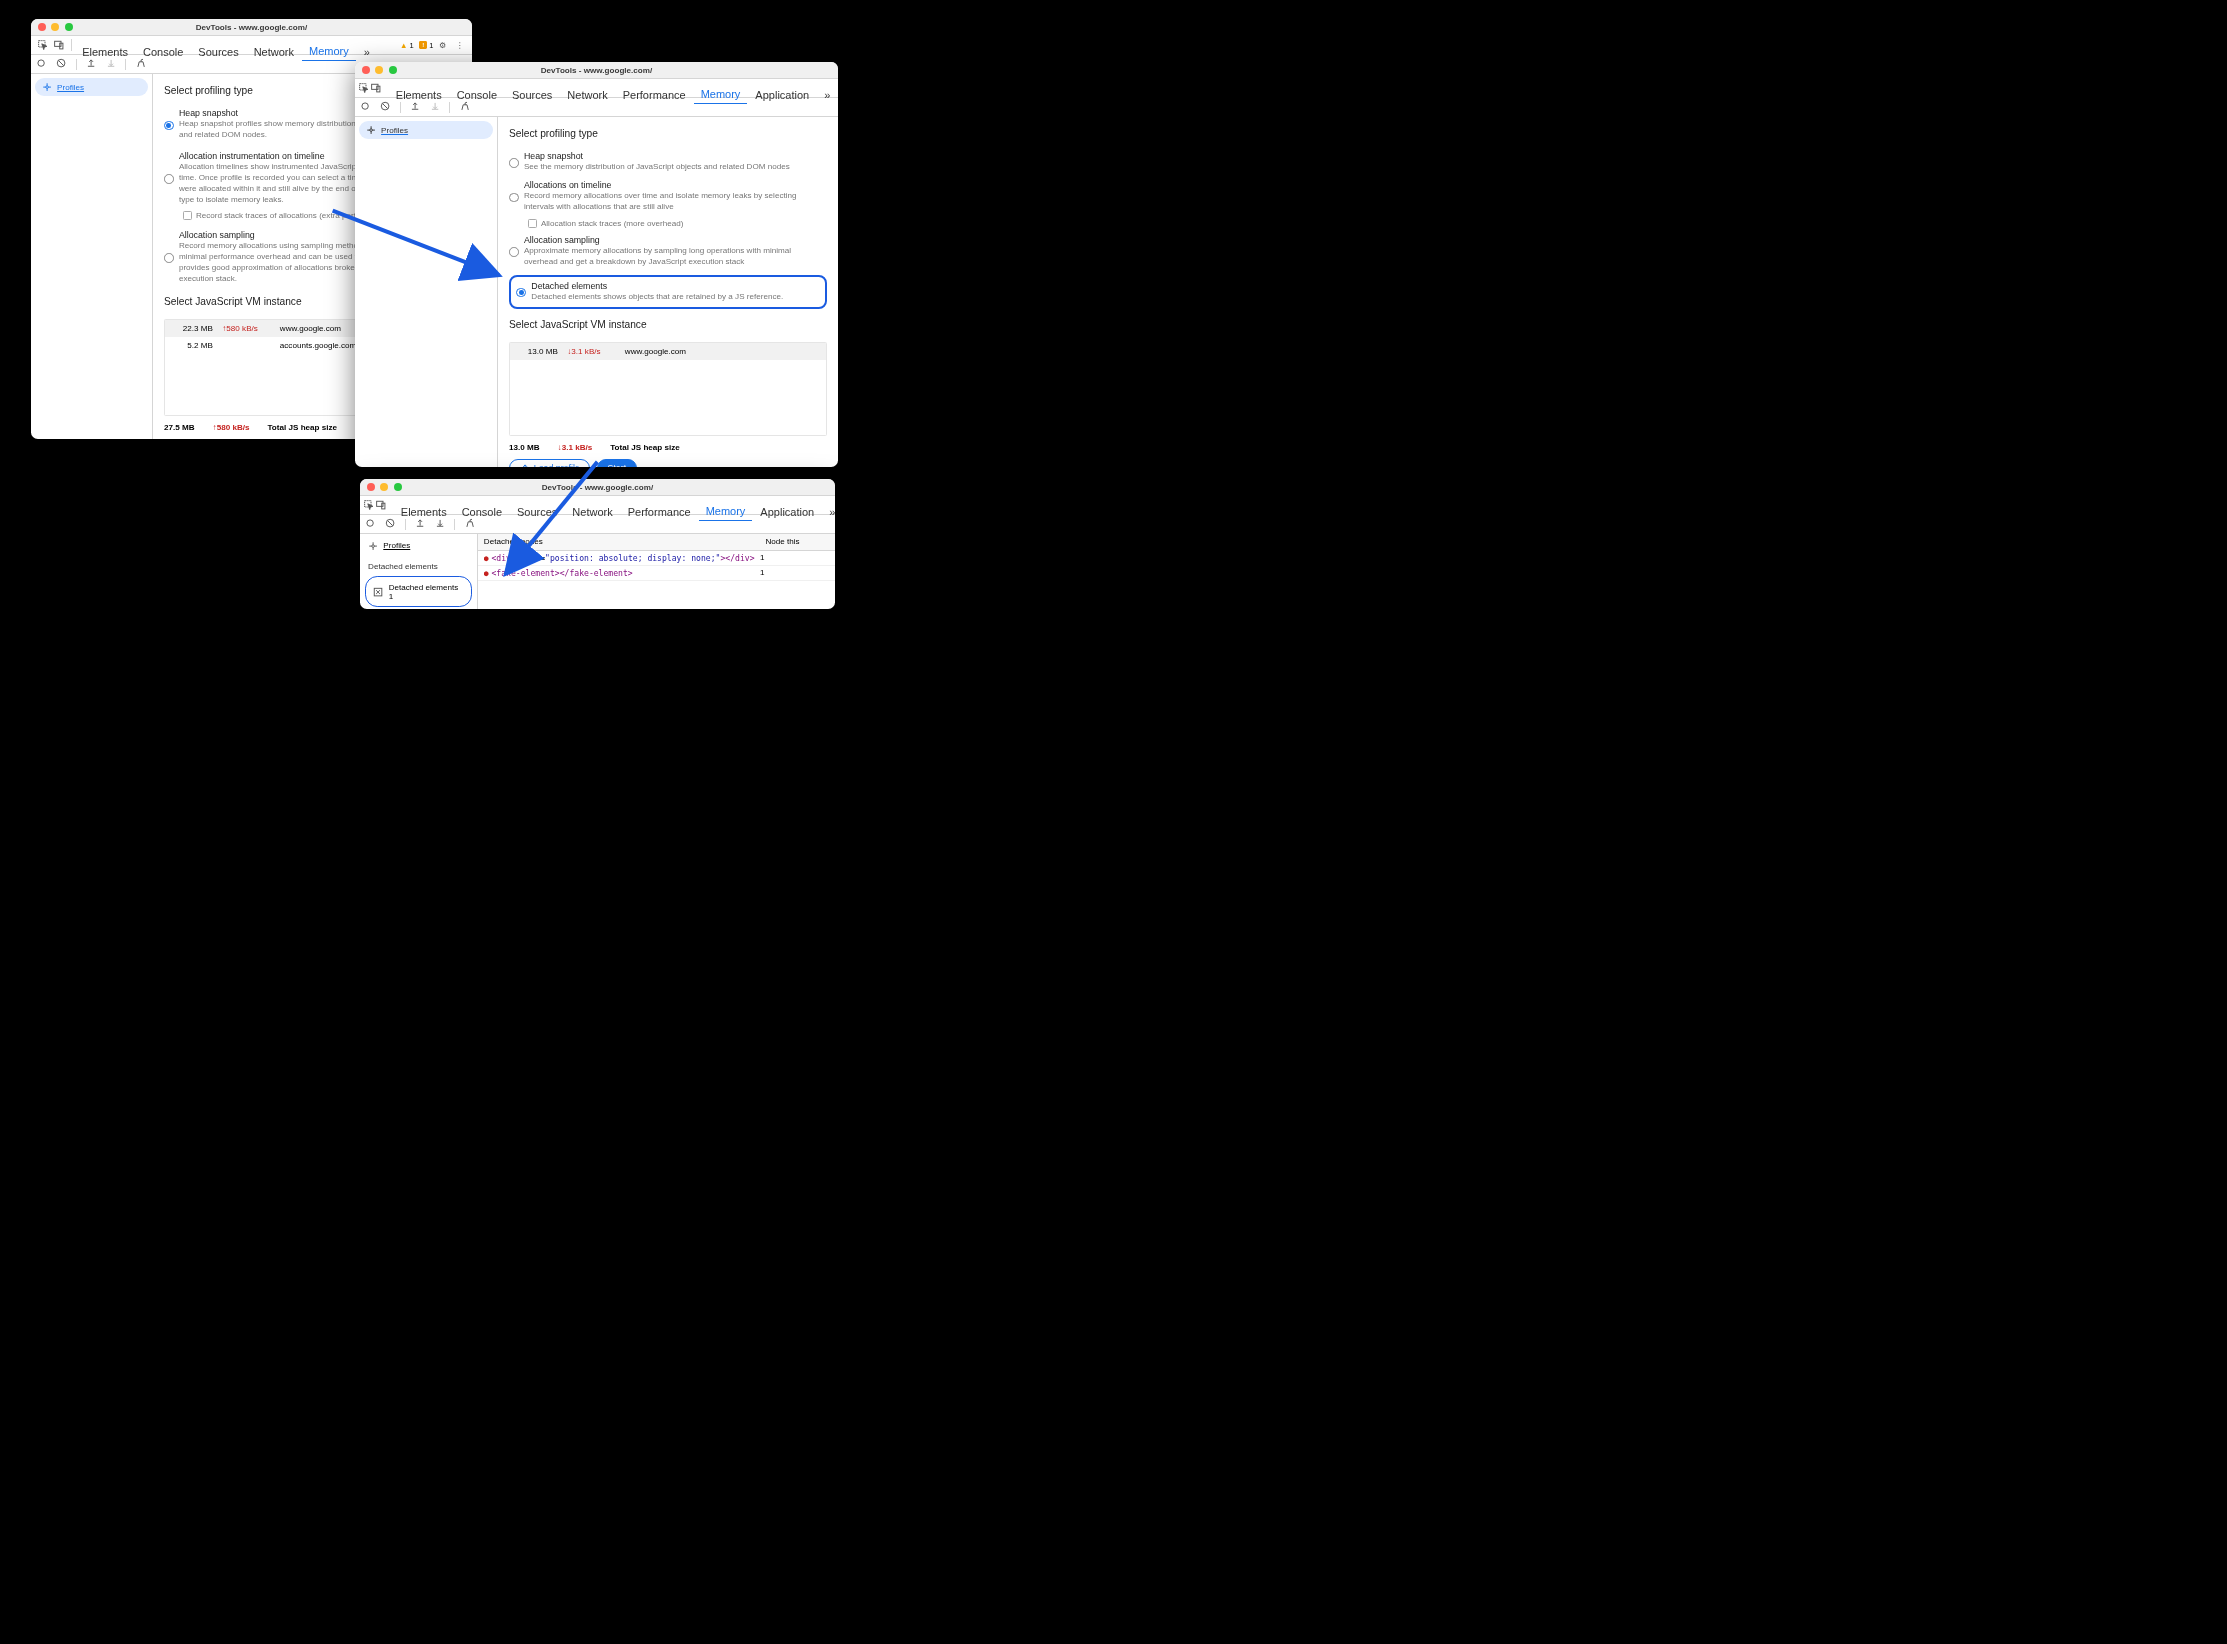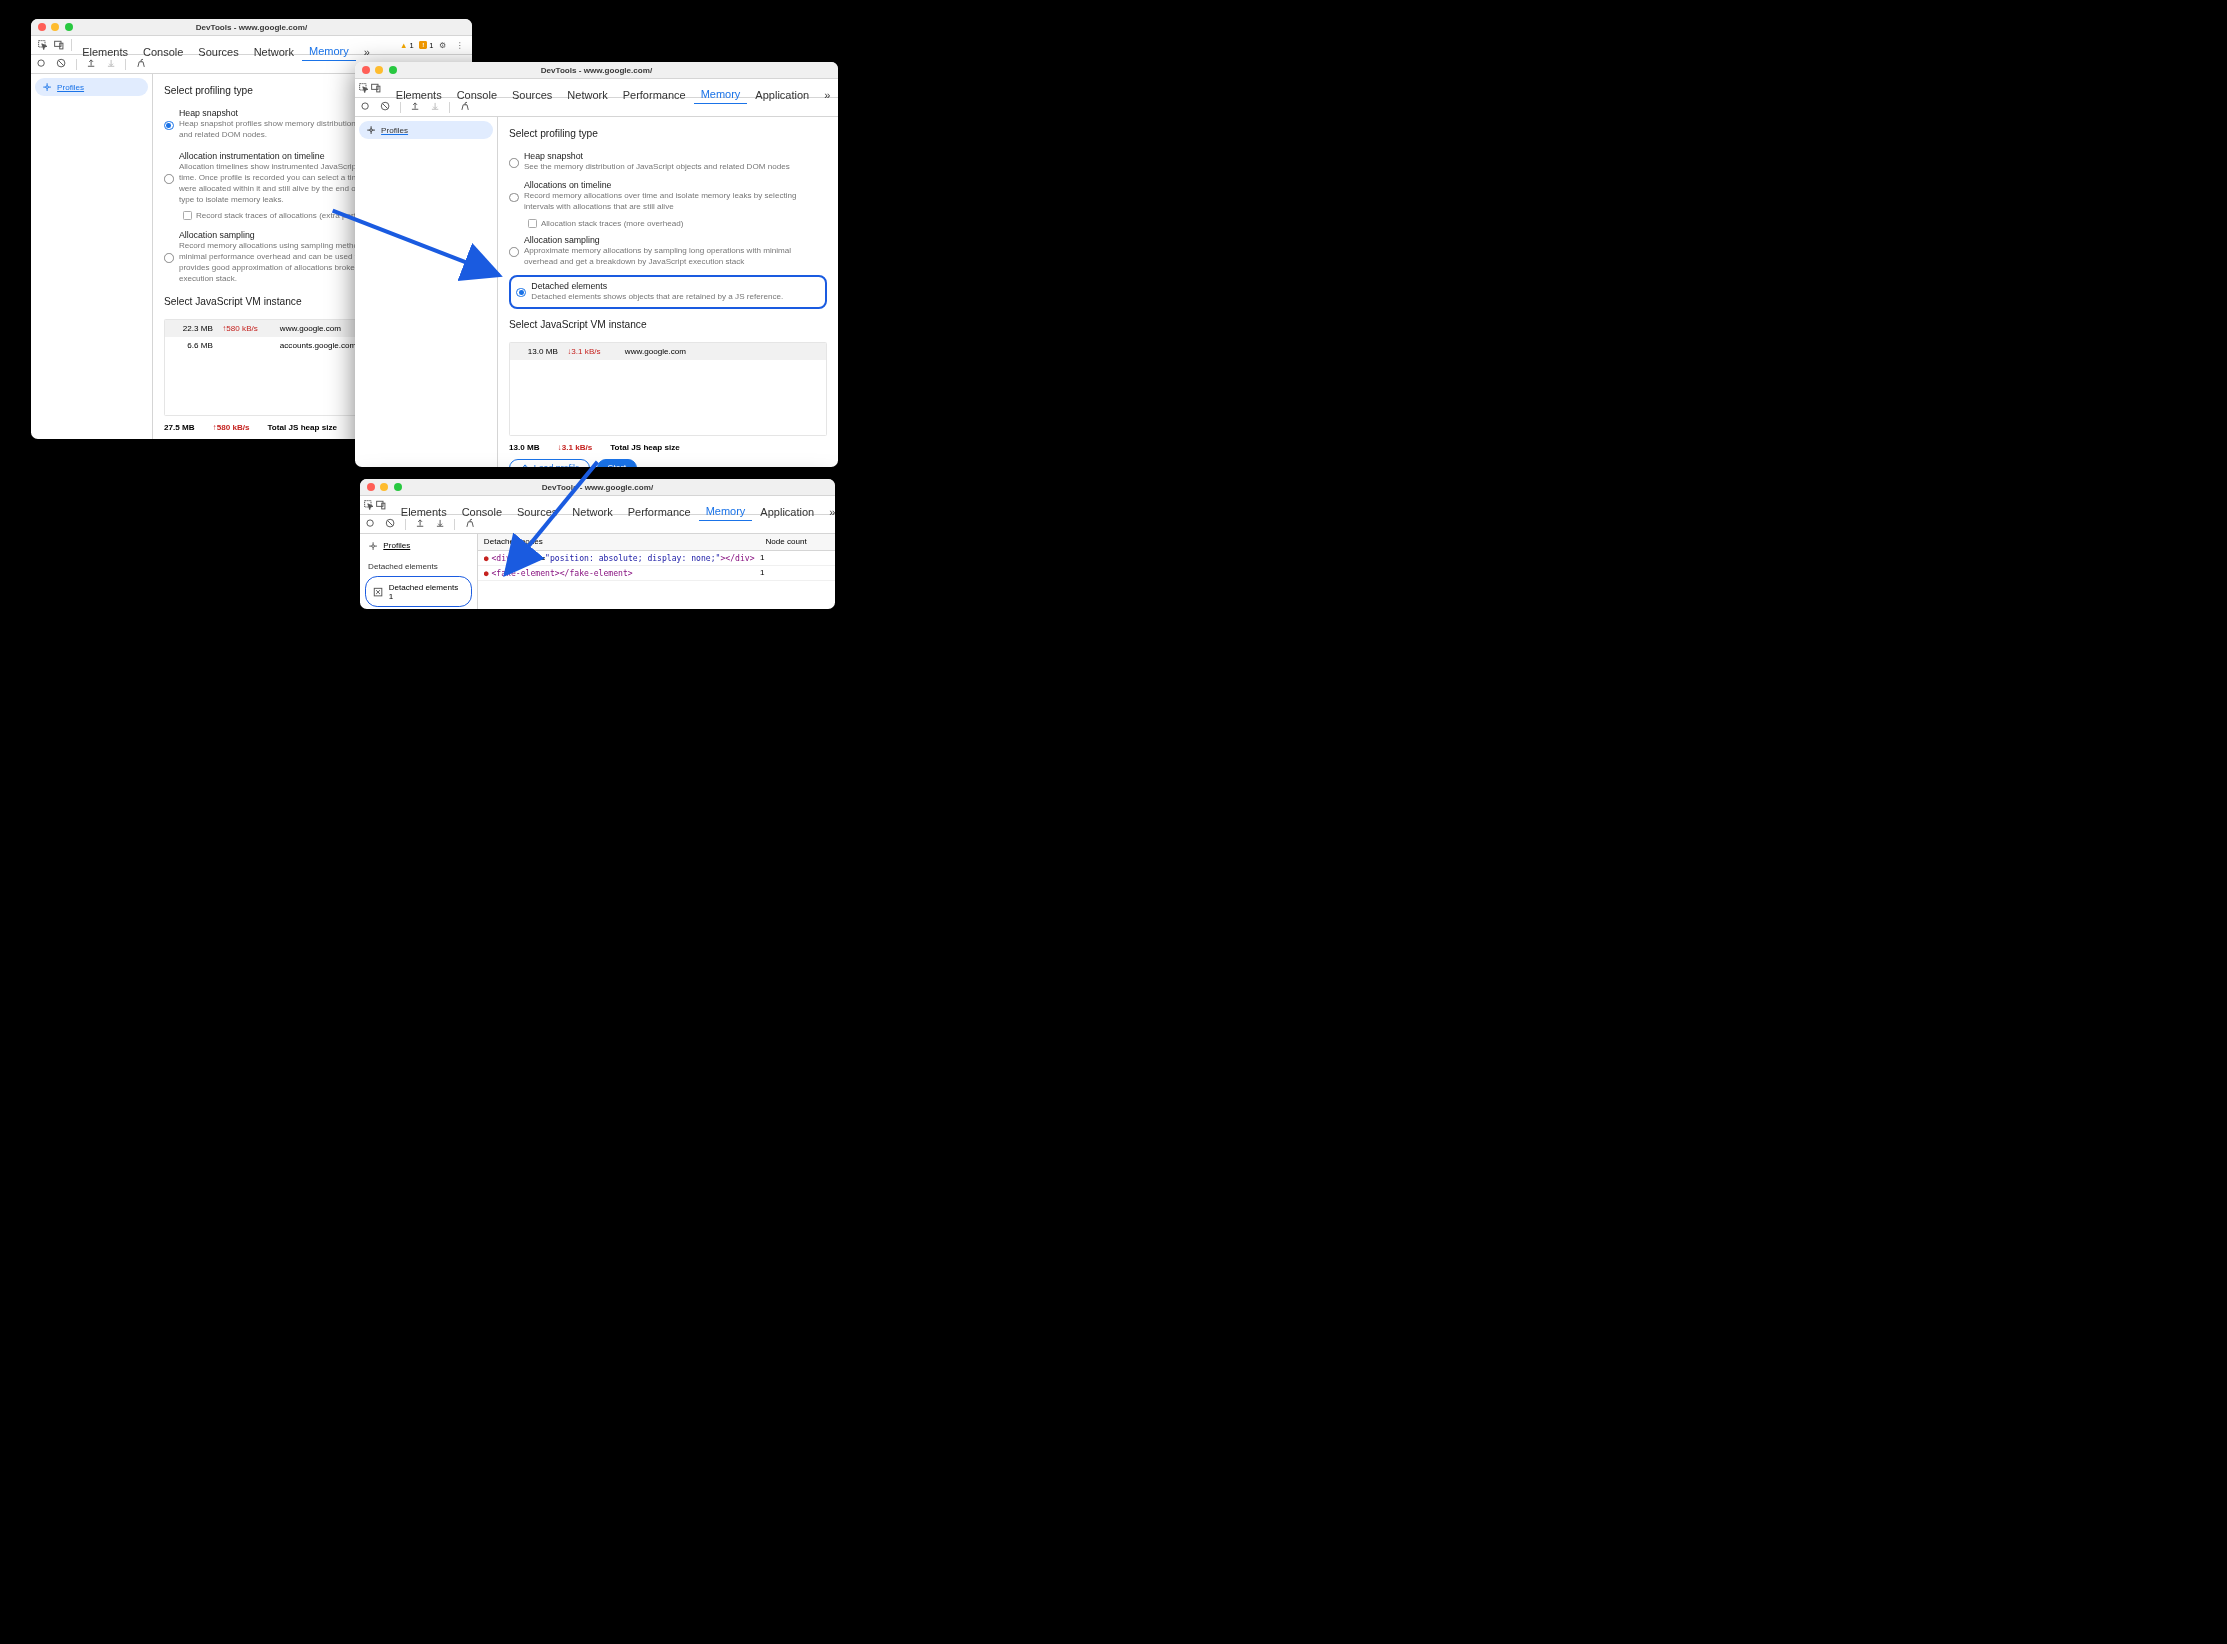--- a/index.html
+++ b/index.html
@@ -249,21 +249,21 @@
       </div>
 
       <h2 class="sect" style="margin-top:11px;">Select JavaScript VM instance</h2>
       <div class="vm-table">
         <div class="vm-row sel">
           <span class="vm-size">22.3 MB</span>
           <span class="vm-rate">↑580 kB/s</span>
           <span>www.google.com</span>
         </div>
         <div class="vm-row">
-          <span class="vm-size">6.6 MB</span>
+          <span class="vm-size">5.2 MB</span>
           <span class="vm-rate"></span>
           <span>accounts.google.com: RotateCookiesPage</span>
         </div>
         <div style="height:61px;"></div>
       </div>
 
       <div class="footer">
         <span class="tot">27.5 MB</span>
         <span style="color:#c5221f;font-weight:600;">↑580 kB/s</span>
         <span class="tot">Total JS heap size</span>
@@ -478,21 +478,21 @@
         <svg class="ic" viewBox="0 0 16 16">
             <rect x="2" y="2" width="12" height="12"></rect>
             <path d="M5 5 L11 11 M11 5 L5 11"></path>
           </svg>
         <span>Detached elements 1</span>
       </div>
     </div>
     <div style="flex:1; display:flex; flex-direction:column;">
       <div class="res-header">
         <div class="col1">Detached nodes</div>
-        <div class="col2">Node count</div>
+        <div class="col2">Node this</div>
       </div>
       <div class="res-row">
         <div class="col1"><span class="dot">●</span><span class="tag">&lt;div </span><span class="attr">style</span>=<span class="str">"position: absolute; display: none;"</span><span class="tag">&gt;&lt;/div&gt;</span></div>
         <div class="col2">1</div>
       </div>
       <div class="res-row">
         <div class="col1"><span class="dot">●</span><span class="tag">&lt;fake-element&gt;&lt;/fake-element&gt;</span></div>
         <div class="col2">1</div>
       </div>
     </div>

